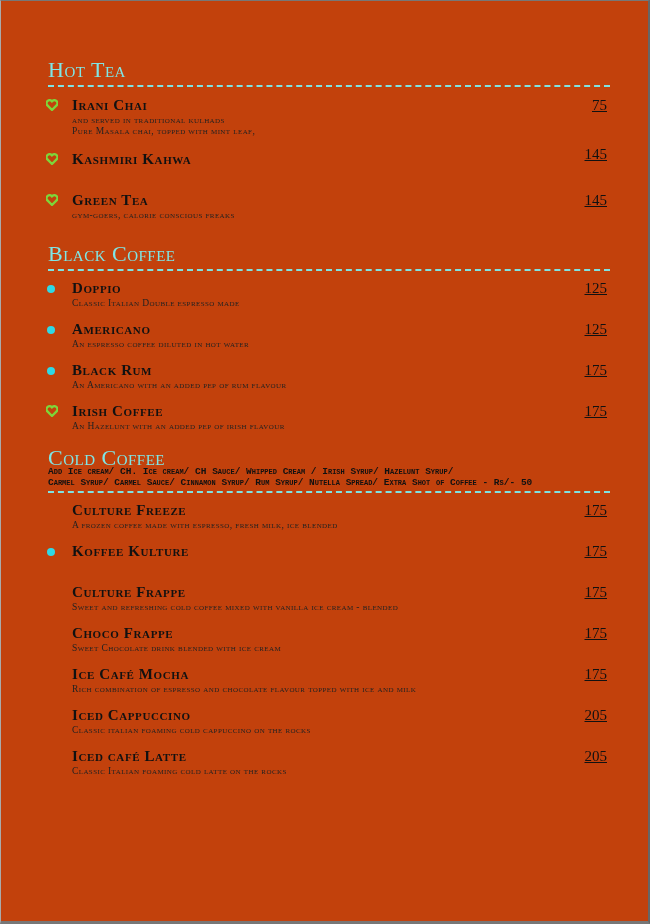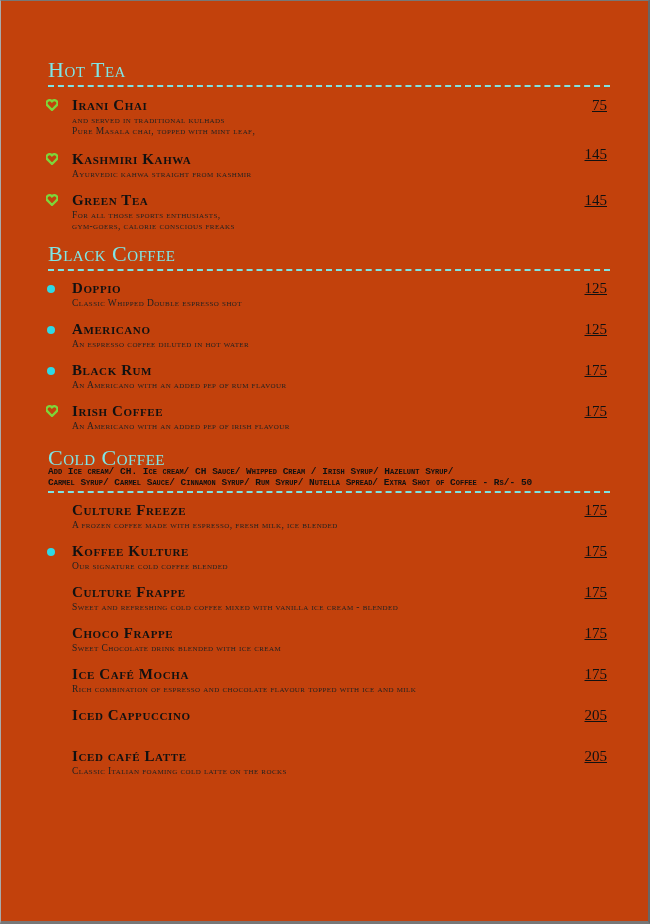--- a/index.html
+++ b/index.html
@@ -68,45 +68,43 @@
     <div class="item-price">75</div>
   </div>
 
   <div class="item" style="top:150px;">
     <span class="item-marker heart-icon" style="top:2px;">
       <svg viewBox="0 0 12 12">
           <path d="M6 11 L1.2 6.2 A2.8 2.8 0 0 1 6 2.4 A2.8 2.8 0 0 1 10.8 6.2 Z" fill="none" stroke="#7ed63a" stroke-width="2.4" stroke-linejoin="round"></path>
         </svg>
     </span>
     <div class="item-name">Kashmiri Kahwa</div>
-    <div class="item-desc">Ayurvedic kahwa straight from kashmir</div>
     <div class="item-price" style="top:-5px;">145</div>
   </div>
 
   <div class="item" style="top:191px;">
     <span class="item-marker heart-icon" style="top:2px;">
       <svg viewBox="0 0 12 12">
           <path d="M6 11 L1.2 6.2 A2.8 2.8 0 0 1 6 2.4 A2.8 2.8 0 0 1 10.8 6.2 Z" fill="none" stroke="#7ed63a" stroke-width="2.4" stroke-linejoin="round"></path>
         </svg>
     </span>
     <div class="item-name">Green Tea</div>
     <div class="item-desc">
-      <div>For all those sports enthusiasts,</div>
       <div>gym-goers, calorie conscious freaks</div>
     </div>
     <div class="item-price">145</div>
   </div>
 
   <div class="section-title" style="top:242px;">Black Coffee</div>
   <div class="dash-line" style="top:268px;"></div>
 
   <div class="item" style="top:279px;">
     <span class="item-marker dot-icon" style="top:3px;"></span>
     <div class="item-name">Doppio</div>
-    <div class="item-desc">Classic Whipped Double espresso shot</div>
+    <div class="item-desc">Classic Italian Double espresso made</div>
     <div class="item-price">125</div>
   </div>
 
   <div class="item" style="top:320px;">
     <span class="item-marker dot-icon" style="top:3px;"></span>
     <div class="item-name">Americano</div>
     <div class="item-desc">An espresso coffee diluted in hot water</div>
     <div class="item-price">125</div>
   </div>
 
@@ -117,41 +115,40 @@
     <div class="item-price">175</div>
   </div>
 
   <div class="item" style="top:402px;">
     <span class="item-marker heart-icon" style="top:2px;">
       <svg viewBox="0 0 12 12">
           <path d="M6 11 L1.2 6.2 A2.8 2.8 0 0 1 6 2.4 A2.8 2.8 0 0 1 10.8 6.2 Z" fill="none" stroke="#7ed63a" stroke-width="2.4" stroke-linejoin="round"></path>
         </svg>
     </span>
     <div class="item-name">Irish Coffee</div>
-    <div class="item-desc">An Americano with an added pep of irish flavour</div>
+    <div class="item-desc">An Hazelunt with an added pep of irish flavour</div>
     <div class="item-price">175</div>
   </div>
 
   <div class="section-title" style="top:446px;">Cold Coffee</div>
   <div class="addons" style="top:465px;">
     <div>Add Ice cream/ CH. Ice cream/ CH Sauce/ Whipped Cream / Irish Syrup/ Hazelunt Syrup/</div>
     <div>Carmel Syrup/ Carmel Sauce/ Cinnamon Syrup/ Rum Syrup/ Nutella Spread/ Extra Shot of Coffee - Rs/- 50</div>
   </div>
   <div class="dash-line" style="top:490px;"></div>
 
   <div class="item" style="top:501px;">
     <div class="item-name">Culture Freeze</div>
     <div class="item-desc">A frozen coffee made with espresso, fresh milk, ice blended</div>
     <div class="item-price">175</div>
   </div>
 
   <div class="item" style="top:542px;">
     <span class="item-marker dot-icon" style="top:3px;"></span>
     <div class="item-name">Koffee Kulture</div>
-    <div class="item-desc">Our signature cold coffee blended</div>
     <div class="item-price">175</div>
   </div>
 
   <div class="item" style="top:583px;">
     <div class="item-name">Culture Frappe</div>
     <div class="item-desc" style="width:460px;">Sweet and refreshing cold coffee mixed  with vanilla ice cream - blended</div>
     <div class="item-price">175</div>
   </div>
 
   <div class="item" style="top:624px;">
@@ -161,20 +158,21 @@
   </div>
 
   <div class="item" style="top:665px;">
     <div class="item-name">Ice Café Mocha</div>
     <div class="item-desc" style="width:480px;">Rich combination of espresso and chocolate flavour topped with ice and milk</div>
     <div class="item-price">175</div>
   </div>
 
   <div class="item" style="top:706px;">
     <div class="item-name">Iced Cappuccino</div>
+    <div class="item-desc">Classic italian foaming cold cappuccino on the rocks</div>
     <div class="item-price">205</div>
   </div>
 
   <div class="item" style="top:747px;">
     <div class="item-name">Iced café Latte</div>
     <div class="item-desc">Classic Italian foaming cold latte on the rocks</div>
     <div class="item-price">205</div>
   </div>
 
 </div>

